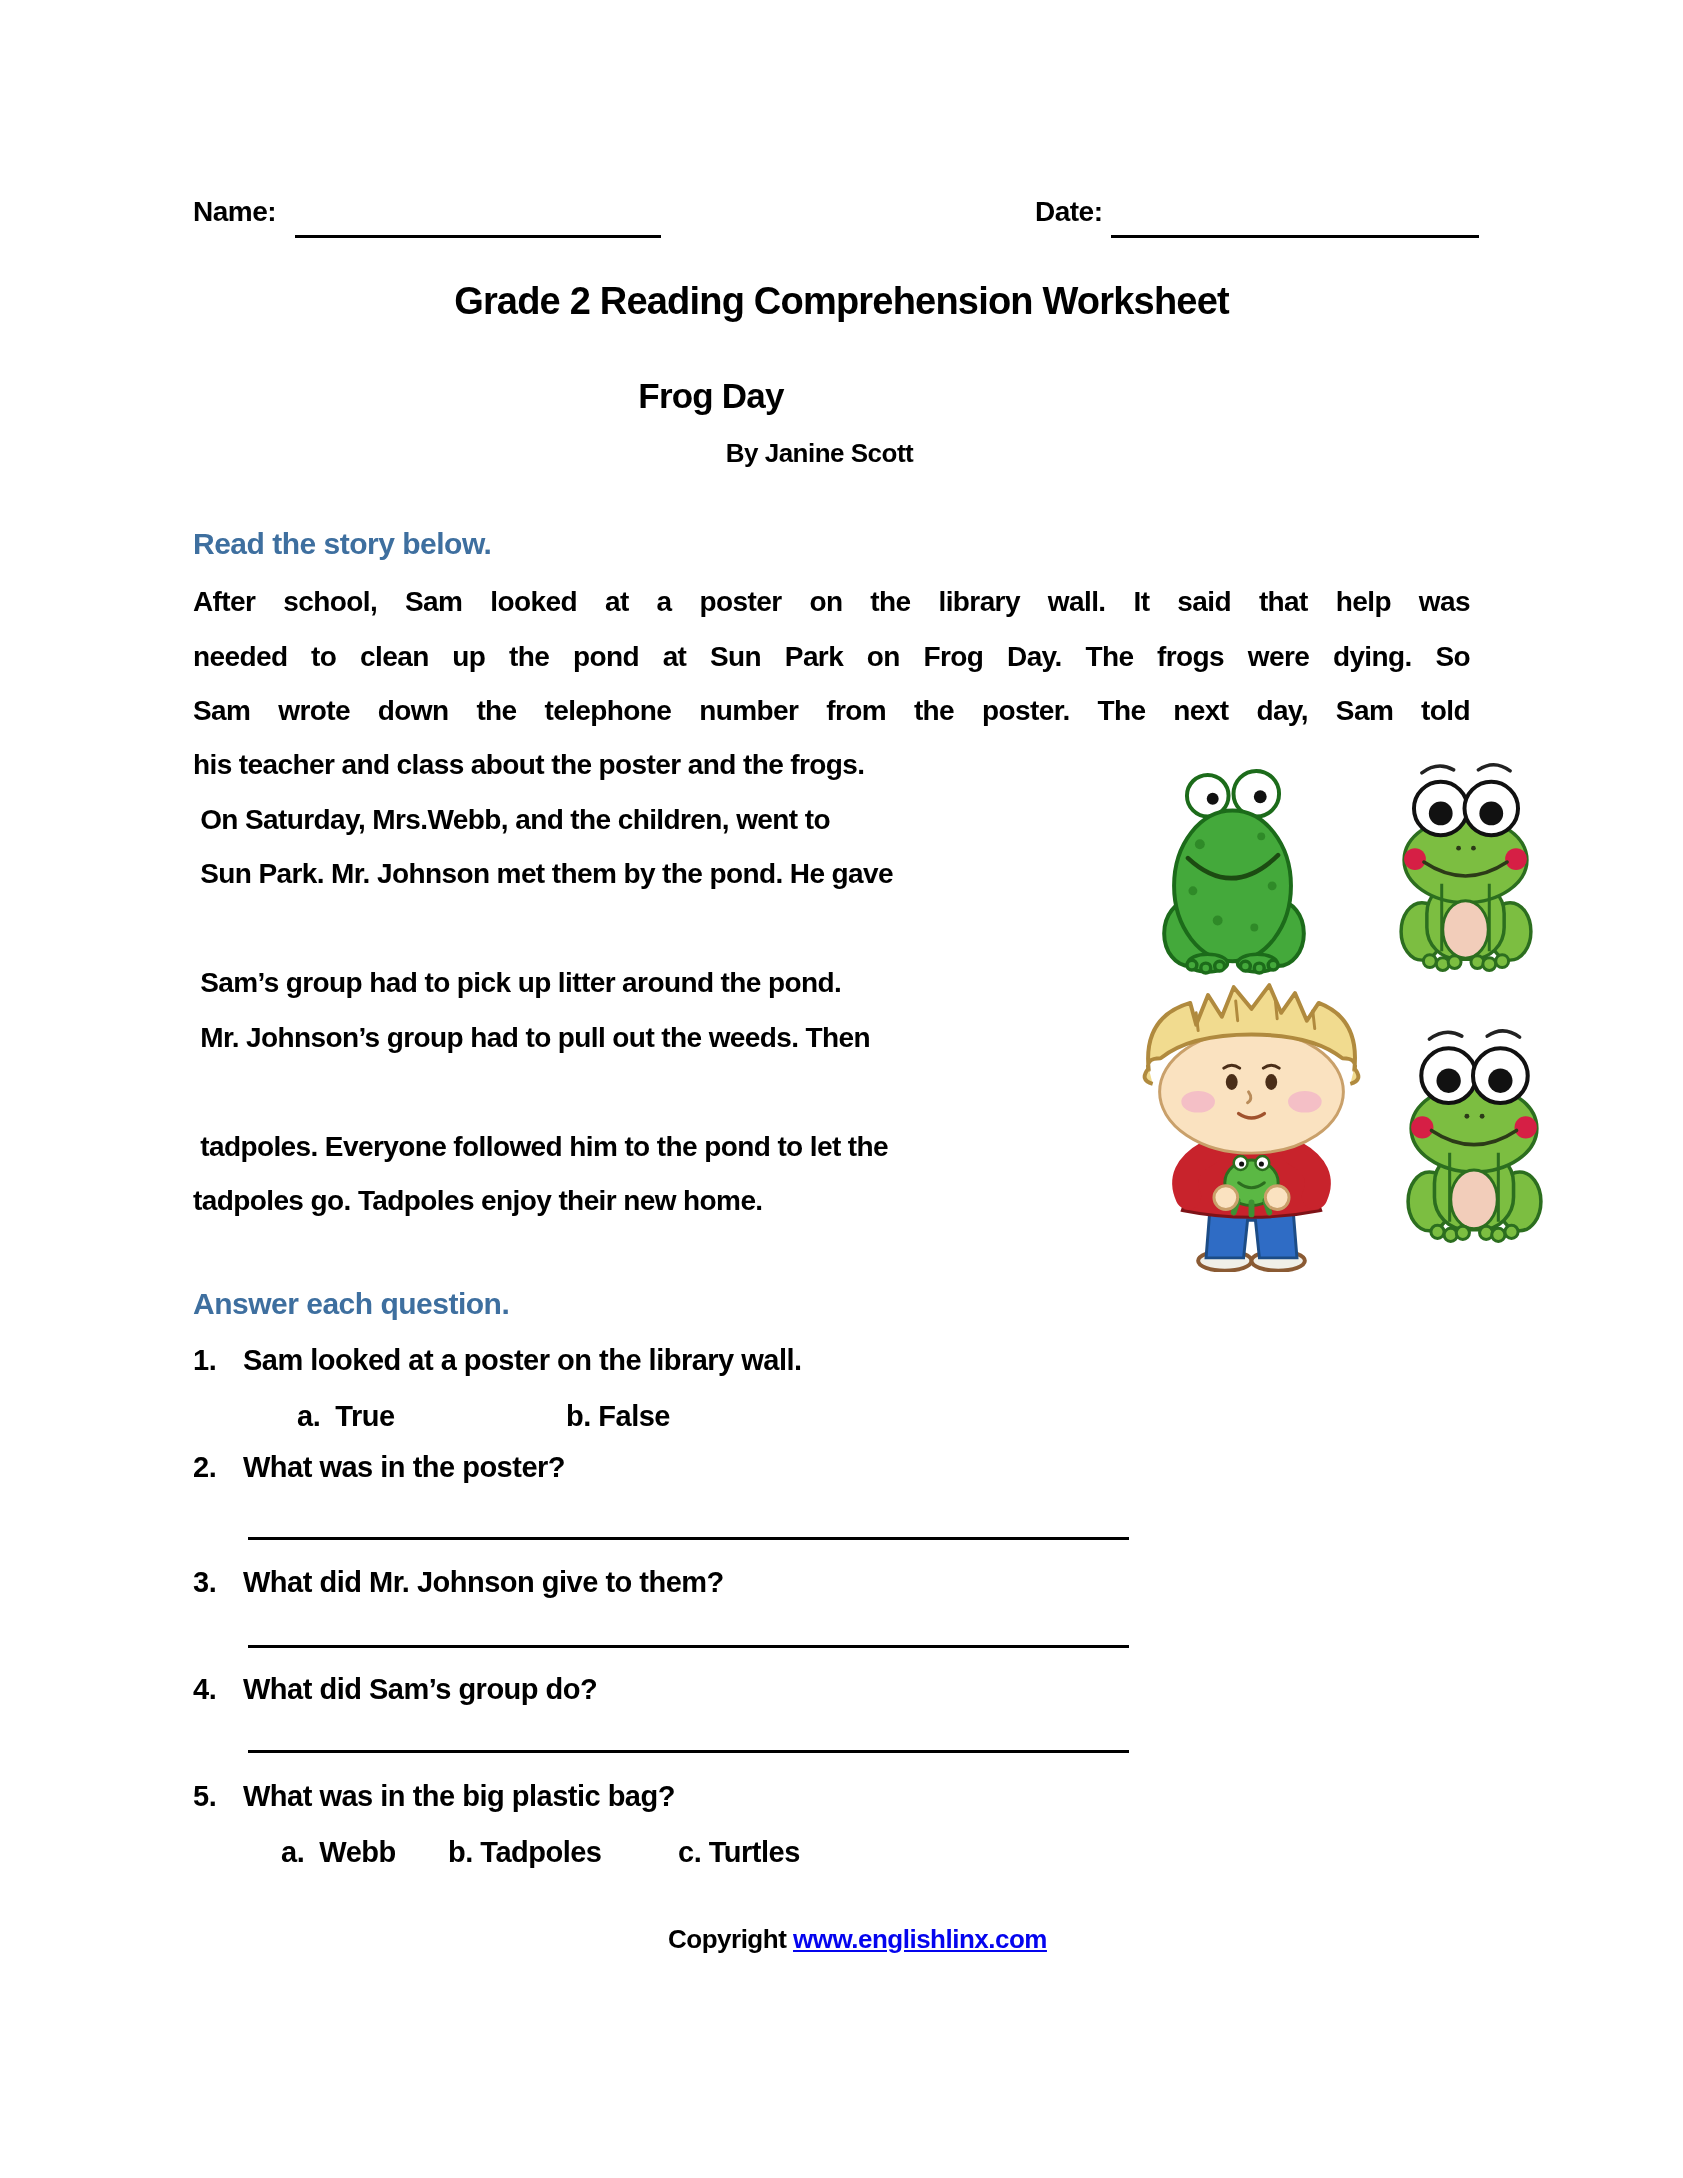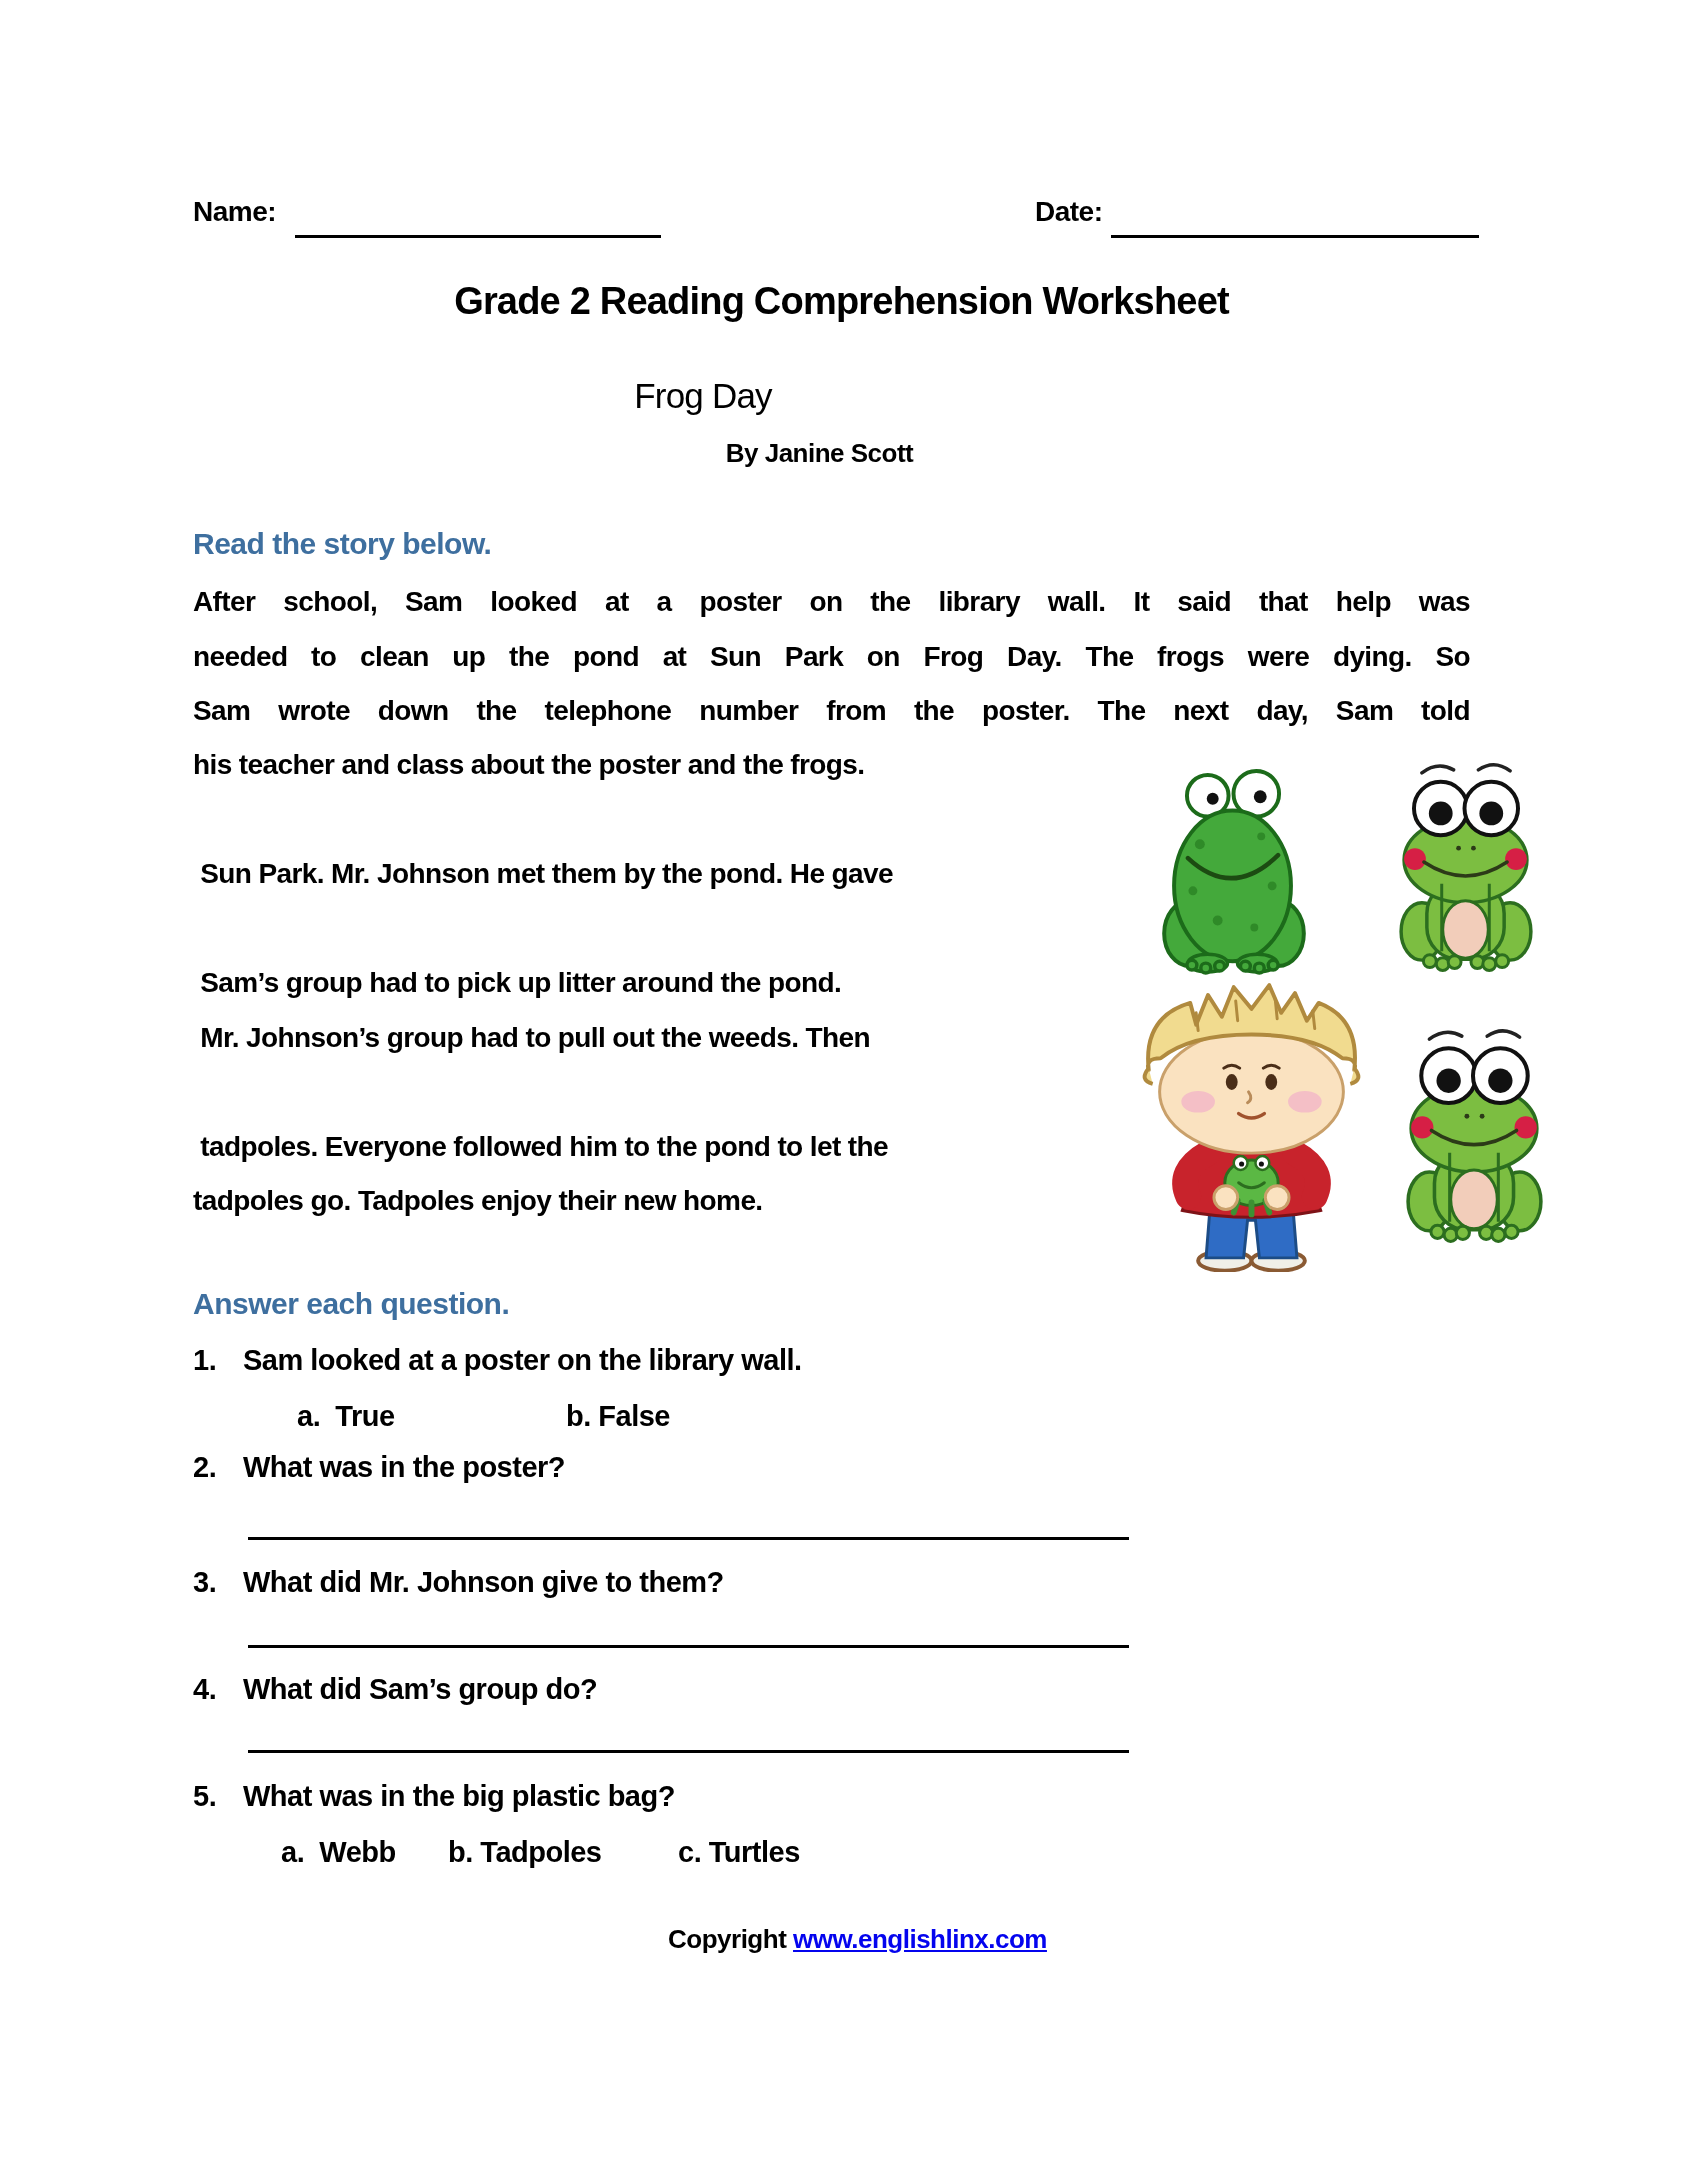--- a/index.html
+++ b/index.html
@@ -10,21 +10,21 @@
     font-family:"Liberation Sans","DejaVu Sans",sans-serif;
     color:#000;
     overflow:hidden;
   }
   .abs{position:absolute;}
   
   .field-label{font-size:28px;font-weight:bold;letter-spacing:-0.5px;}
   .blank{border-bottom:3px solid #000;height:0;}
   
   .title{left:0;width:1683px;text-align:center;font-size:38px;font-weight:bold;letter-spacing:-0.8px;}
-  .subtitle{left:4px;width:1398px;text-align:center;font-size:35px;font-weight:normal;letter-spacing:-0.8px;}
+  .subtitle{left:12px;width:1398px;text-align:center;font-size:35px;font-weight:bold;letter-spacing:-0.8px;}
   .byline{left:0;width:1639px;text-align:center;font-size:26px;font-weight:bold;letter-spacing:-0.5px;}
   .blue-head{font-size:30px;font-weight:bold;letter-spacing:-0.5px;color:#3E6F9F;}
   
   .sline{
     left:193px;width:1277px;
     font-size:28px;font-weight:bold;letter-spacing:-0.6px;
     white-space:pre;line-height:40px;
   }
   .sline.just{
     white-space:normal;
@@ -56,20 +56,21 @@
   <div class="abs title" style="top:280px;">Grade 2 Reading Comprehension Worksheet</div>
   <div class="abs subtitle" style="top:376px;">Frog Day</div>
   <div class="abs byline" style="top:438px;">By Janine Scott</div>
 
   <div class="abs blue-head" style="top:527px;left:193px;">Read the story below.</div>
 
   <div class="abs sline just" style="top:582px;">After school, Sam looked at a poster on the library wall. It said that help was</div>
   <div class="abs sline just" style="top:637px;">needed to clean up the pond at Sun Park on Frog Day. The frogs were dying. So</div>
   <div class="abs sline just" style="top:691px;">Sam wrote down the telephone number from the poster. The next day, Sam told</div>
   <div class="abs sline" style="top:745px;">his teacher and class about the poster and the frogs.</div>
+  <div class="abs sline" style="top:800px;"> On Saturday, Mrs.Webb, and the children, went to</div>
   <div class="abs sline" style="top:854px;"> Sun Park. Mr. Johnson met them by the pond. He gave</div>
   <div class="abs sline" style="top:963px;"> Sam’s group had to pick up litter around the pond.</div>
   <div class="abs sline" style="top:1018px;"> Mr. Johnson’s group had to pull out the weeds. Then</div>
   <div class="abs sline" style="top:1127px;"> tadpoles. Everyone followed him to the pond to let the</div>
   <div class="abs sline" style="top:1181px;">tadpoles go. Tadpoles enjoy their new home.</div>
 
   <div class="clip" style="left:1160px;top:767px;width:149px;height:210px;">
     <svg viewBox="0 0 150 212" xmlns="http://www.w3.org/2000/svg">
       <circle cx="48" cy="29" r="21" fill="#ffffff" stroke="#1C6B1A" stroke-width="4"></circle>
       <circle cx="97" cy="27" r="23" fill="#ffffff" stroke="#1C6B1A" stroke-width="4"></circle>

